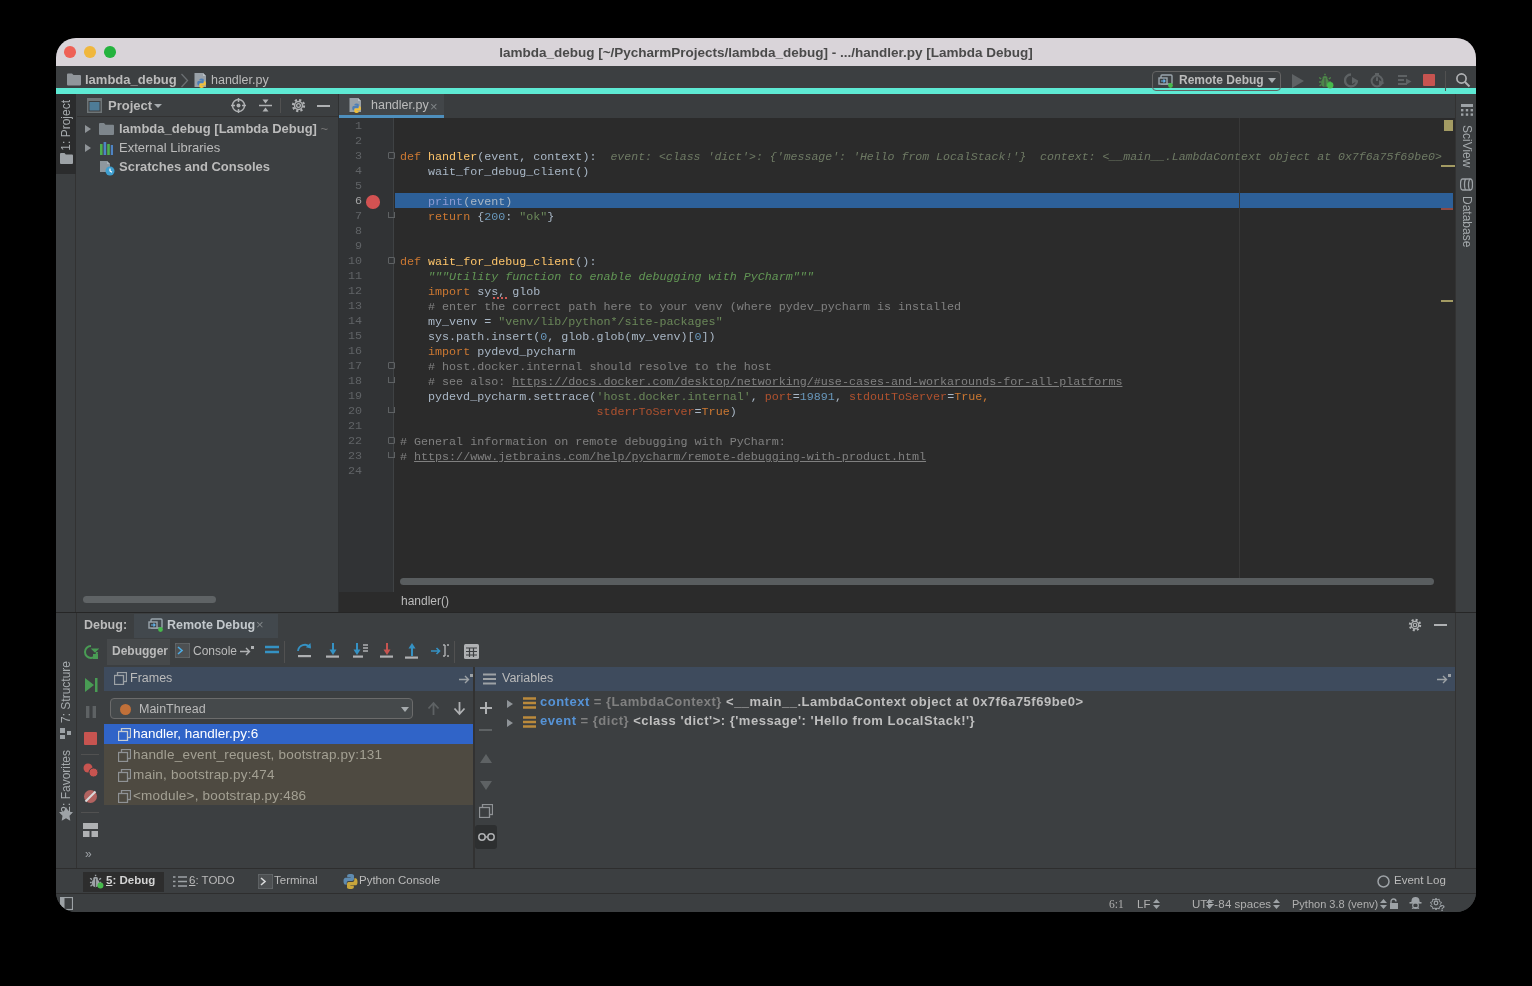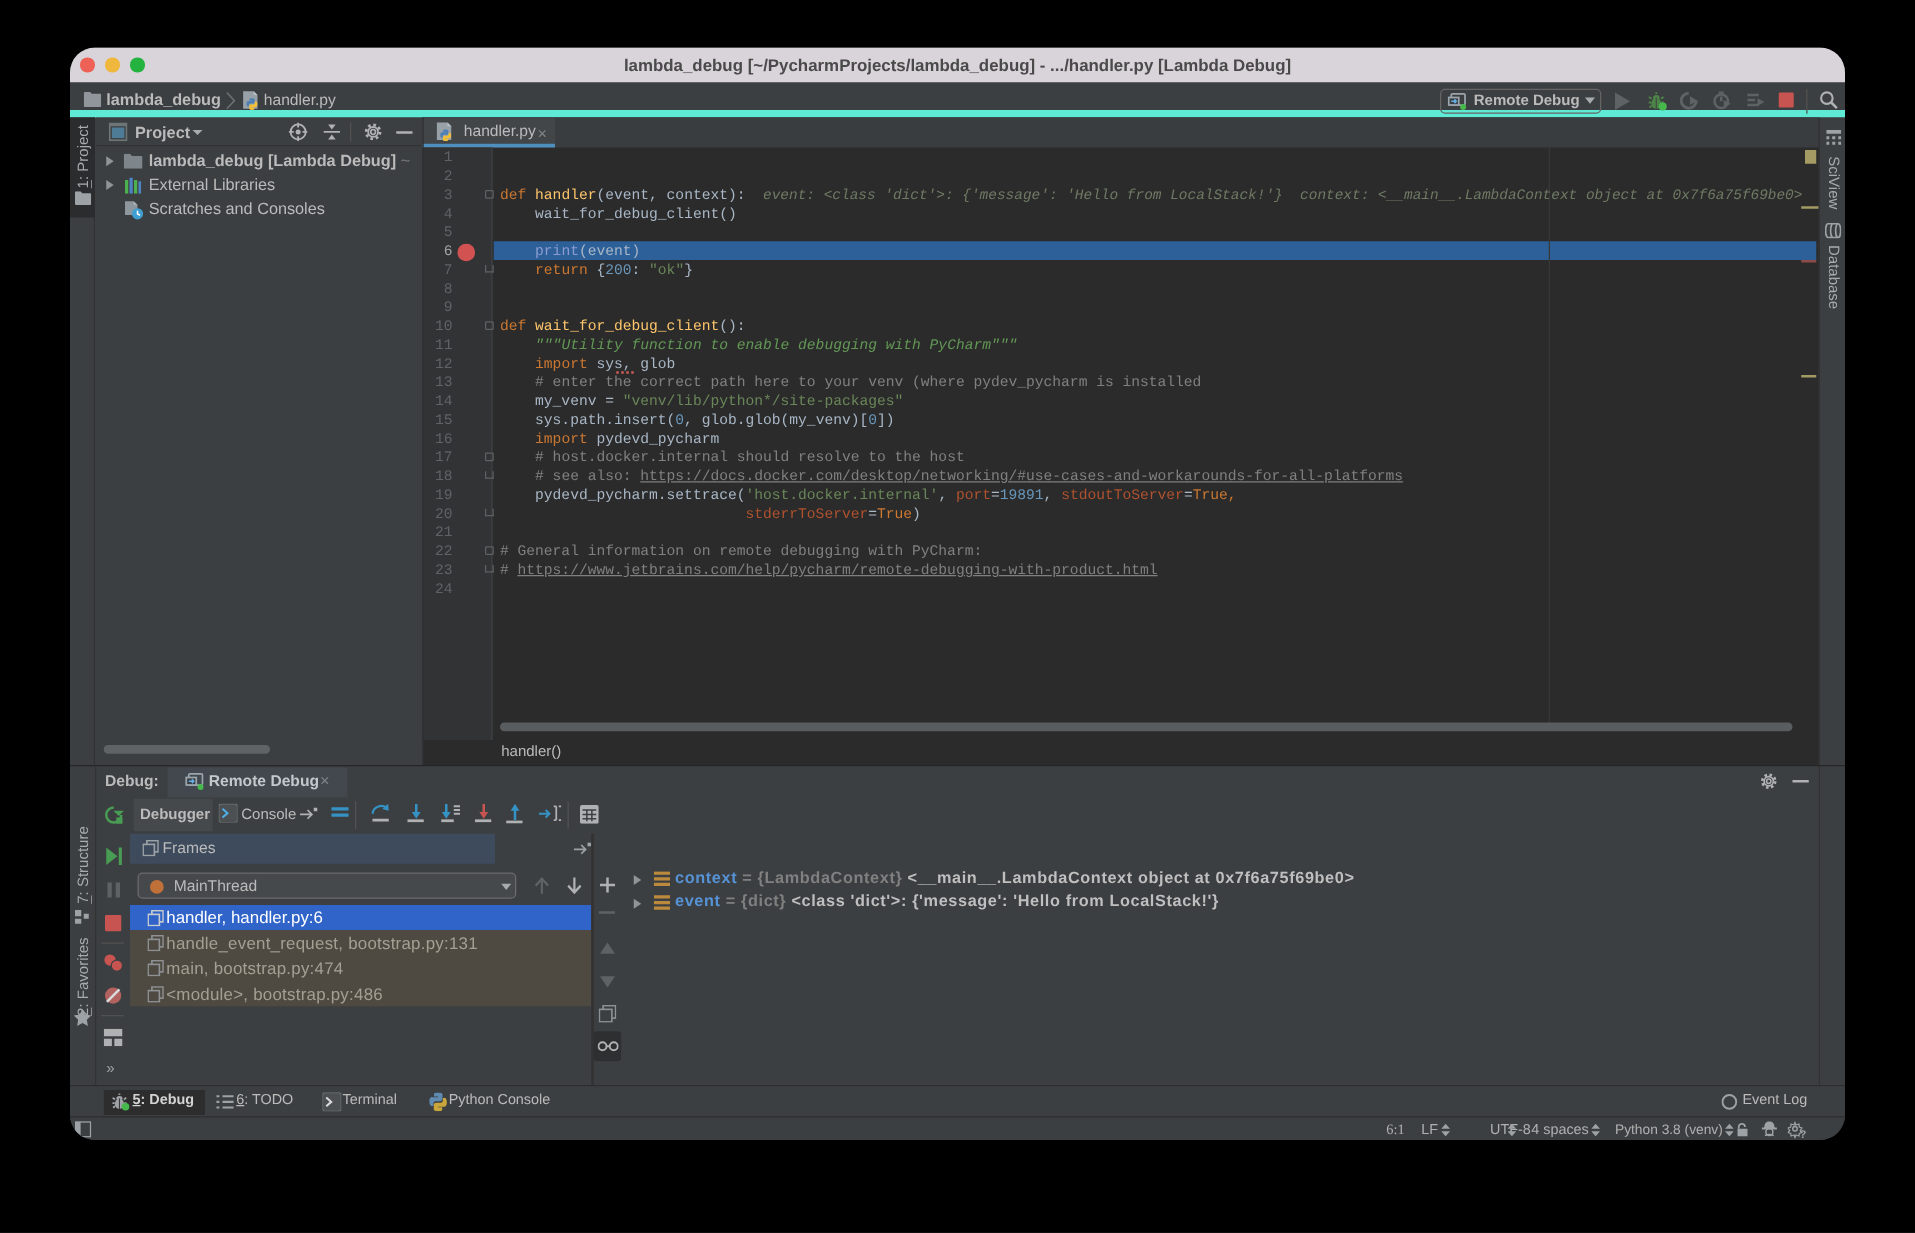--- a/index.html
+++ b/index.html
@@ -157,21 +157,21 @@
         <rect x="7.2" y="2" width="2.6" height="11" fill="#4db04f"></rect>
         <rect x="10.8" y="3" width="2.2" height="10" fill="#4e84c4"></rect>
       </svg>
     <div class="crumbtxt" style="left:42px;top:45px;">External Libraries</div>
     <svg class="abs" style="left:22px;top:66px;" width="16" height="16" viewBox="0 0 16 16">
         <path fill="#8e979e" d="M1 1 L8 1 L11 4 L11 12 L1 12 Z"></path>
         <path fill="#aab2b8" d="M8 1 L8 4 L11 4 Z"></path>
         <circle cx="11" cy="11" r="4.5" fill="#3e9fd0"></circle>
         <path d="M11 8.5 L11 11 L13 12.3" stroke="#fff" stroke-width="1.2" fill="none"></path>
       </svg>
-    <div class="crumbtxt" style="left:42px;top:64px;">Scratches and Consoles</div>
+    <div class="crumbtxt" style="left:42px;top:64px;font-weight:bold;">Scratches and Consoles</div>
 
     <div class="abs" style="left:6px;top:502px;width:133px;height:7px;background:#5f6365;border-radius:3.5px;"></div>
   </div>
   <div id="editor">
     <div class="abs" style="left:0;top:0;width:1px;height:518px;background:#2f3132;z-index:5;"></div>
 
     <div class="abs" style="left:0;top:0;width:1117px;height:24px;background:#3a3d3f;"></div>
     <div class="abs" style="left:0;top:0;width:106px;height:21px;background:#424649;"></div>
     <div class="abs" style="left:0;top:21px;width:106px;height:3px;background:#4e8fbd;"></div>
     <svg class="abs" style="left:10px;top:3px;" width="16" height="16" viewBox="0 0 15 16">
@@ -387,21 +387,21 @@
         <path d="M2.5 12.5 L12.5 2.5" stroke="#d8dadb" stroke-width="2"></path>
       </svg>
     <div class="abs" style="left:25px;top:199px;width:18px;height:1px;background:#515151;"></div>
     <svg class="abs" style="left:27px;top:210px;" width="15" height="14" viewBox="0 0 15 14">
         <rect x="0" y="0" width="15" height="6" fill="#afb1b3"></rect>
         <rect x="0" y="8" width="6.5" height="6" fill="#afb1b3"></rect>
         <rect x="8.5" y="8" width="6.5" height="6" fill="#afb1b3"></rect>
       </svg>
     <div class="abs" style="left:29px;top:234px;font-size:12px;color:#9da2a6;">»</div>
 
-    <div class="dbghdr" style="left:48px;top:54px;width:292px;">
+    <div class="dbghdr" style="left:48px;top:54px;width:391px;">
       <svg class="abs" style="left:10px;top:5px;" width="13" height="13" viewBox="0 0 13 13">
           <rect x="3.5" y="0.5" width="9" height="9" fill="none" stroke="#9da2a6" stroke-width="1.3"></rect>
           <rect x="0.5" y="3.5" width="9" height="9" fill="#3e4b5d" stroke="#9da2a6" stroke-width="1.3"></rect>
         </svg>
       <div class="abs" style="left:26px;top:4px;">Frames</div>
       <svg class="abs" style="left:355px;top:7px;" width="14" height="11" viewBox="0 0 14 11">
           <path d="M0 5.5 L9 5.5 M6 2 L9.5 5.5 L6 9" fill="none" stroke="#9da2a6" stroke-width="1.4"></path>
           <rect x="11" y="0" width="3" height="3" fill="#9da2a6"></rect>
         </svg>
     </div>
@@ -456,20 +456,30 @@
           <rect x="3.5" y="0.5" width="10" height="10" fill="none" stroke="#8f9295" stroke-width="1.3"></rect>
           <rect x="0.5" y="3.5" width="10" height="10" fill="#3c3f41" stroke="#8f9295" stroke-width="1.3"></rect>
         </svg></div>
     <div class="abs" style="left:419px;top:212px;width:22px;height:24px;background:#2d2f30;border-radius:3px;"></div>
     <svg class="abs" style="left:422px;top:219px;" width="17" height="10" viewBox="0 0 17 10">
         <circle cx="4" cy="5" r="3.2" fill="none" stroke="#afb1b3" stroke-width="1.5"></circle>
         <circle cx="13" cy="5" r="3.2" fill="none" stroke="#afb1b3" stroke-width="1.5"></circle>
         <path d="M7.2 5 L9.8 5" stroke="#afb1b3" stroke-width="1.5"></path>
       </svg>
 
+    <div class="dbghdr" style="left:421px;top:54px;width:978px;">
+      <svg class="abs" style="left:6px;top:6px;" width="13" height="12" viewBox="0 0 13 12">
+          <path d="M0 1.5 L13 1.5 M0 6 L13 6 M0 10.5 L13 10.5" stroke="#9da2a6" stroke-width="2"></path>
+        </svg>
+      <div class="abs" style="left:25px;top:4px;">Variables</div>
+      <svg class="abs" style="left:960px;top:7px;" width="14" height="11" viewBox="0 0 14 11">
+          <path d="M0 5.5 L9 5.5 M6 2 L9.5 5.5 L6 9" fill="none" stroke="#9da2a6" stroke-width="1.4"></path>
+          <rect x="11" y="0" width="3" height="3" fill="#9da2a6"></rect>
+        </svg>
+    </div>
     <div class="abs" style="left:451px;top:87px;width:0;height:0;border-top:4.5px solid transparent;border-bottom:4.5px solid transparent;border-left:6px solid #8f9498;"></div>
     <svg class="abs" style="left:467px;top:84px;" width="13" height="12" viewBox="0 0 13 12">
         <path d="M0 1.5 L13 1.5 M0 6 L13 6 M0 10.5 L13 10.5" stroke="#bb8a3c" stroke-width="2.6"></path>
       </svg>
     <div class="abs" style="left:484px;top:81px;font-size:13px;font-weight:bold;letter-spacing:0.5px;color:#bfbfbf;"><span style="color:#5693d6;font-weight:bold;">context</span> <span style="color:#808080;">= {LambdaContext}</span> &lt;__main__.LambdaContext object at 0x7f6a75f69be0&gt;</div>
     <div class="abs" style="left:451px;top:106px;width:0;height:0;border-top:4.5px solid transparent;border-bottom:4.5px solid transparent;border-left:6px solid #8f9498;"></div>
     <svg class="abs" style="left:467px;top:103px;" width="13" height="12" viewBox="0 0 13 12">
         <path d="M0 1.5 L13 1.5 M0 6 L13 6 M0 10.5 L13 10.5" stroke="#bb8a3c" stroke-width="2.6"></path>
       </svg>
     <div class="abs" style="left:484px;top:100px;font-size:13px;font-weight:bold;letter-spacing:0.5px;color:#bfbfbf;"><span style="color:#5693d6;font-weight:bold;">event</span> <span style="color:#808080;">= {dict}</span> &lt;class 'dict'&gt;: {'message': 'Hello from LocalStack!'}</div>

